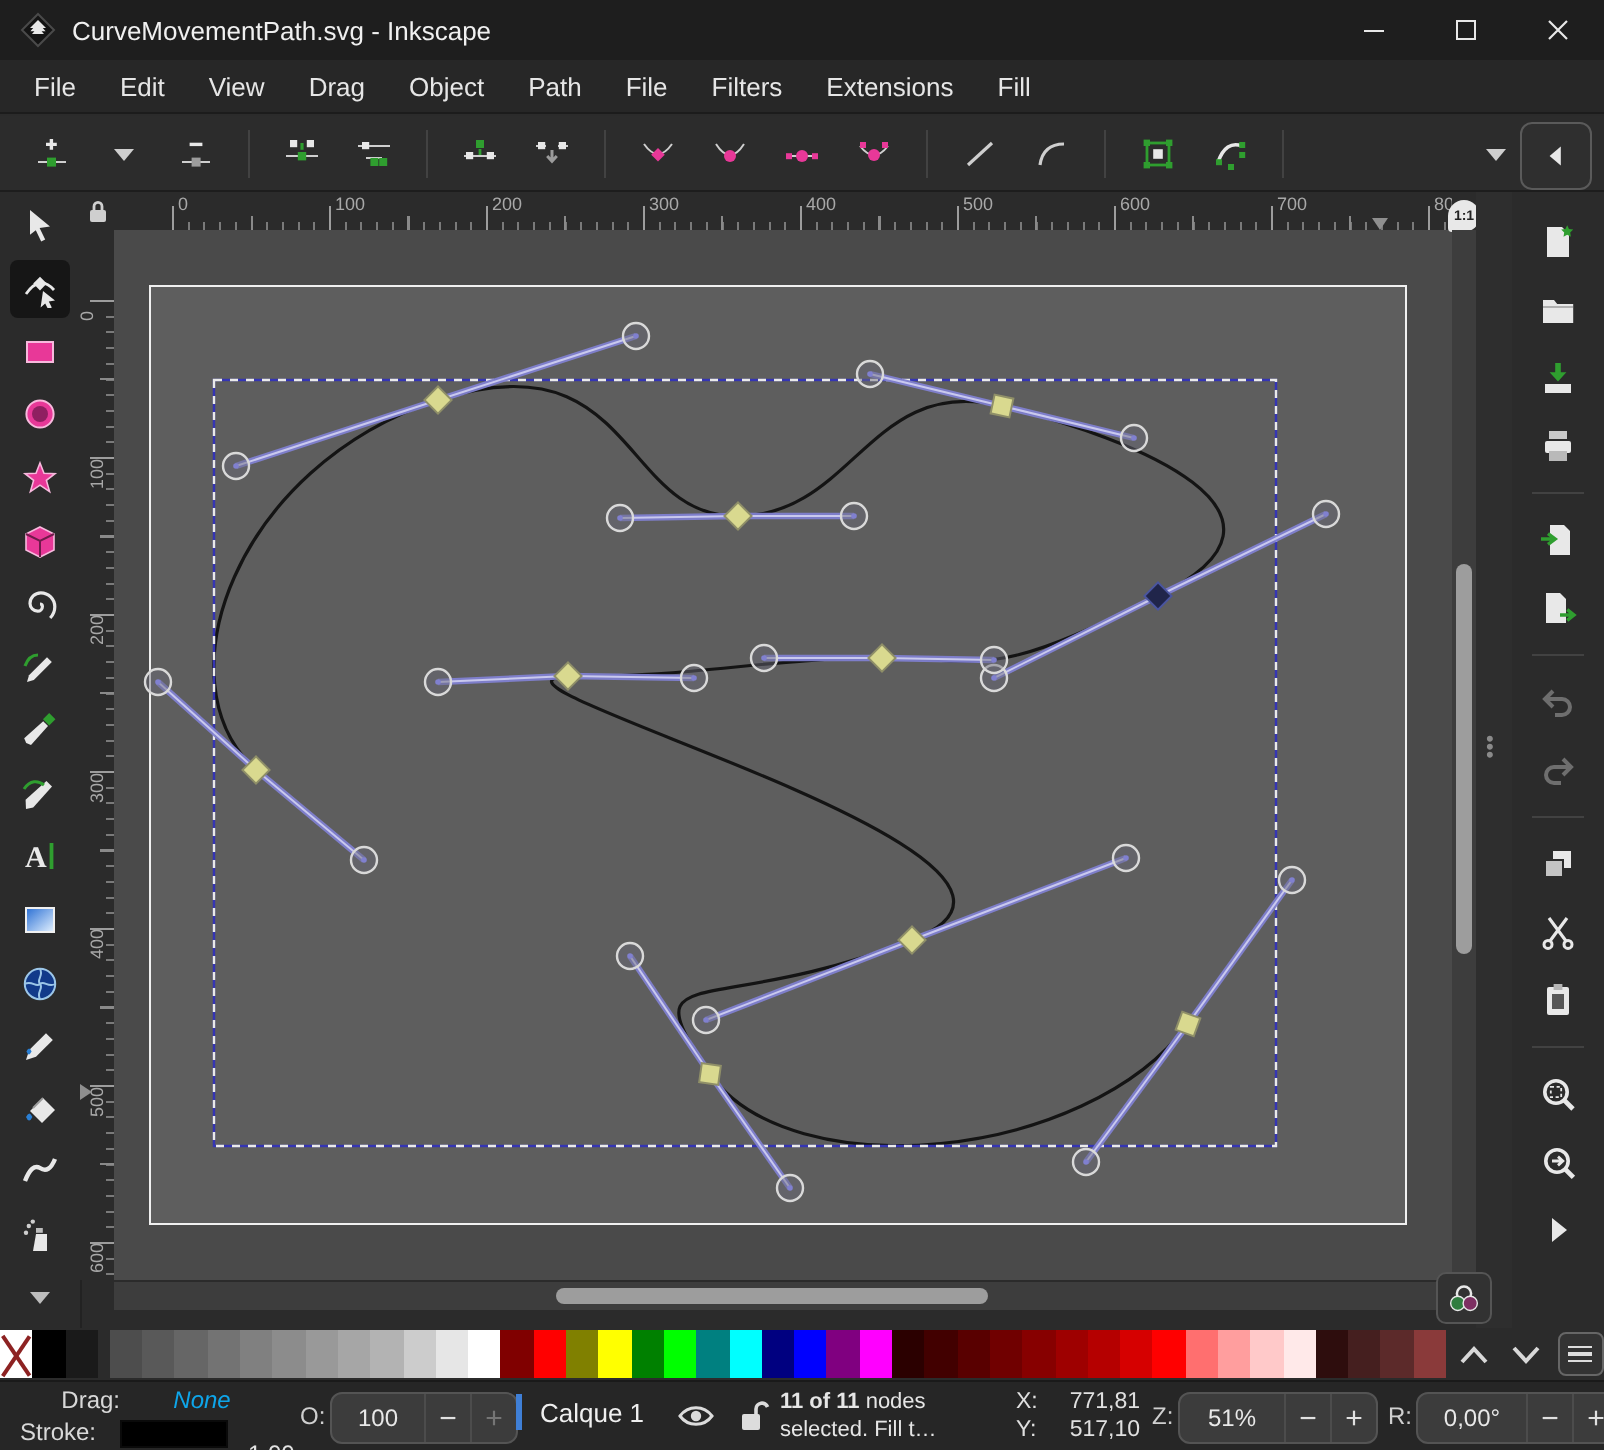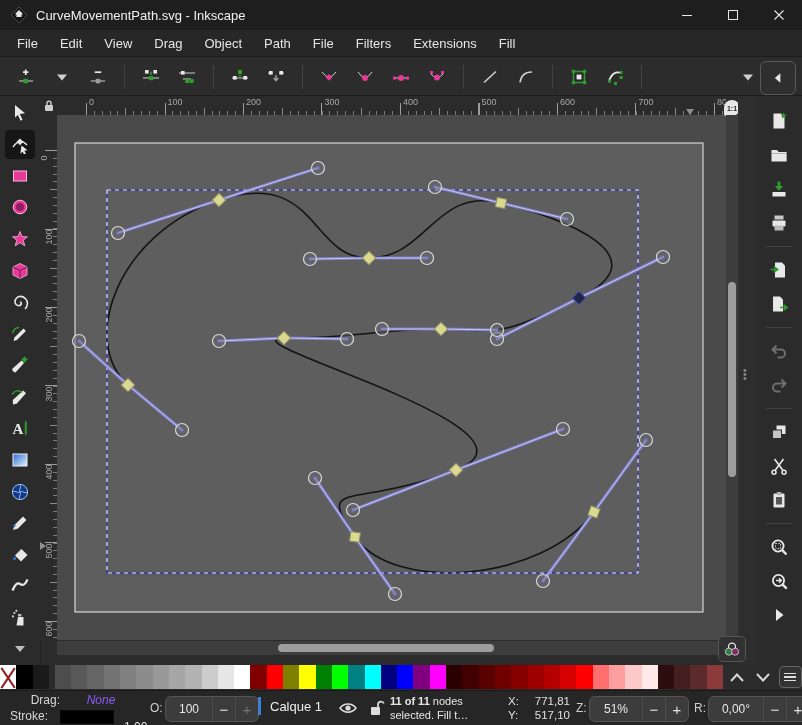--- a/index.html
+++ b/index.html
@@ -62,21 +62,21 @@
   .swatch-none{position:relative;background:#fff;overflow:hidden;}
   .swatch-none:before,.swatch-none:after{content:"";position:absolute;left:-4px;right:-4px;top:50%;height:2px;background:#8d2222;}
   .swatch-none:before{transform:rotate(56deg);}
   .swatch-none:after{transform:rotate(-56deg);}
   .pal-ctrl{width:28px;height:24px;display:flex;align-items:center;justify-content:center;color:#d8d8d8;}
   .pal-menu{width:22px;height:20px;border:1px solid #666;border-radius:4px;background:#333;display:flex;flex-direction:column;justify-content:center;gap:2px;align-items:center;margin-left:2px;}
   .pal-menu i{display:block;width:12px;height:1.6px;background:#ddd;}
   
   .statusbar{position:absolute;left:0;top:690px;width:802px;height:35px;background:#262626;border-top:1px solid #1a1a1a;font-size:12px;}
   .fs-label{position:absolute;color:#d8d8d8;text-align:right;width:46px;}
-  .fill-none{position:absolute;left:66px;top:2px;width:70px;text-align:center;font-style:italic;color:#8b5cf6;}
+  .fill-none{position:absolute;left:66px;top:2px;width:70px;text-align:center;font-style:italic;color:#0ea5e9;}
   .stroke-swatch{position:absolute;left:60px;top:19px;width:52px;height:12px;background:#000;border:1px solid #0a0a0a;}
   .stroke-w{position:absolute;left:124px;top:17px;color:#e2e2e2;margin-top:12px;}
   .sb-label{position:absolute;color:#cfcfcf;}
   .spin{position:absolute;display:flex;align-items:stretch;background:#3c3c3c;border:1px solid #545454;border-radius:6px;height:26px;box-sizing:border-box;color:#e8e8e8;}
   .spin .val{display:flex;align-items:center;justify-content:center;padding:0 6px;min-width:34px;}
   .spin .sbtn{width:22px;display:flex;align-items:center;justify-content:center;font-size:15px;color:#e0e0e0;border-left:1px solid #4c4c4c;}
   .spin .sbtn.dim{color:#757575;}
   .layer-bar{position:absolute;left:258px;top:6px;width:3px;height:18px;background:#3f7fd6;}
   .layer-name{position:absolute;left:270px;top:8px;font-size:13px;color:#efefef;}
   .sb-icon{position:absolute;width:20px;height:20px;}

